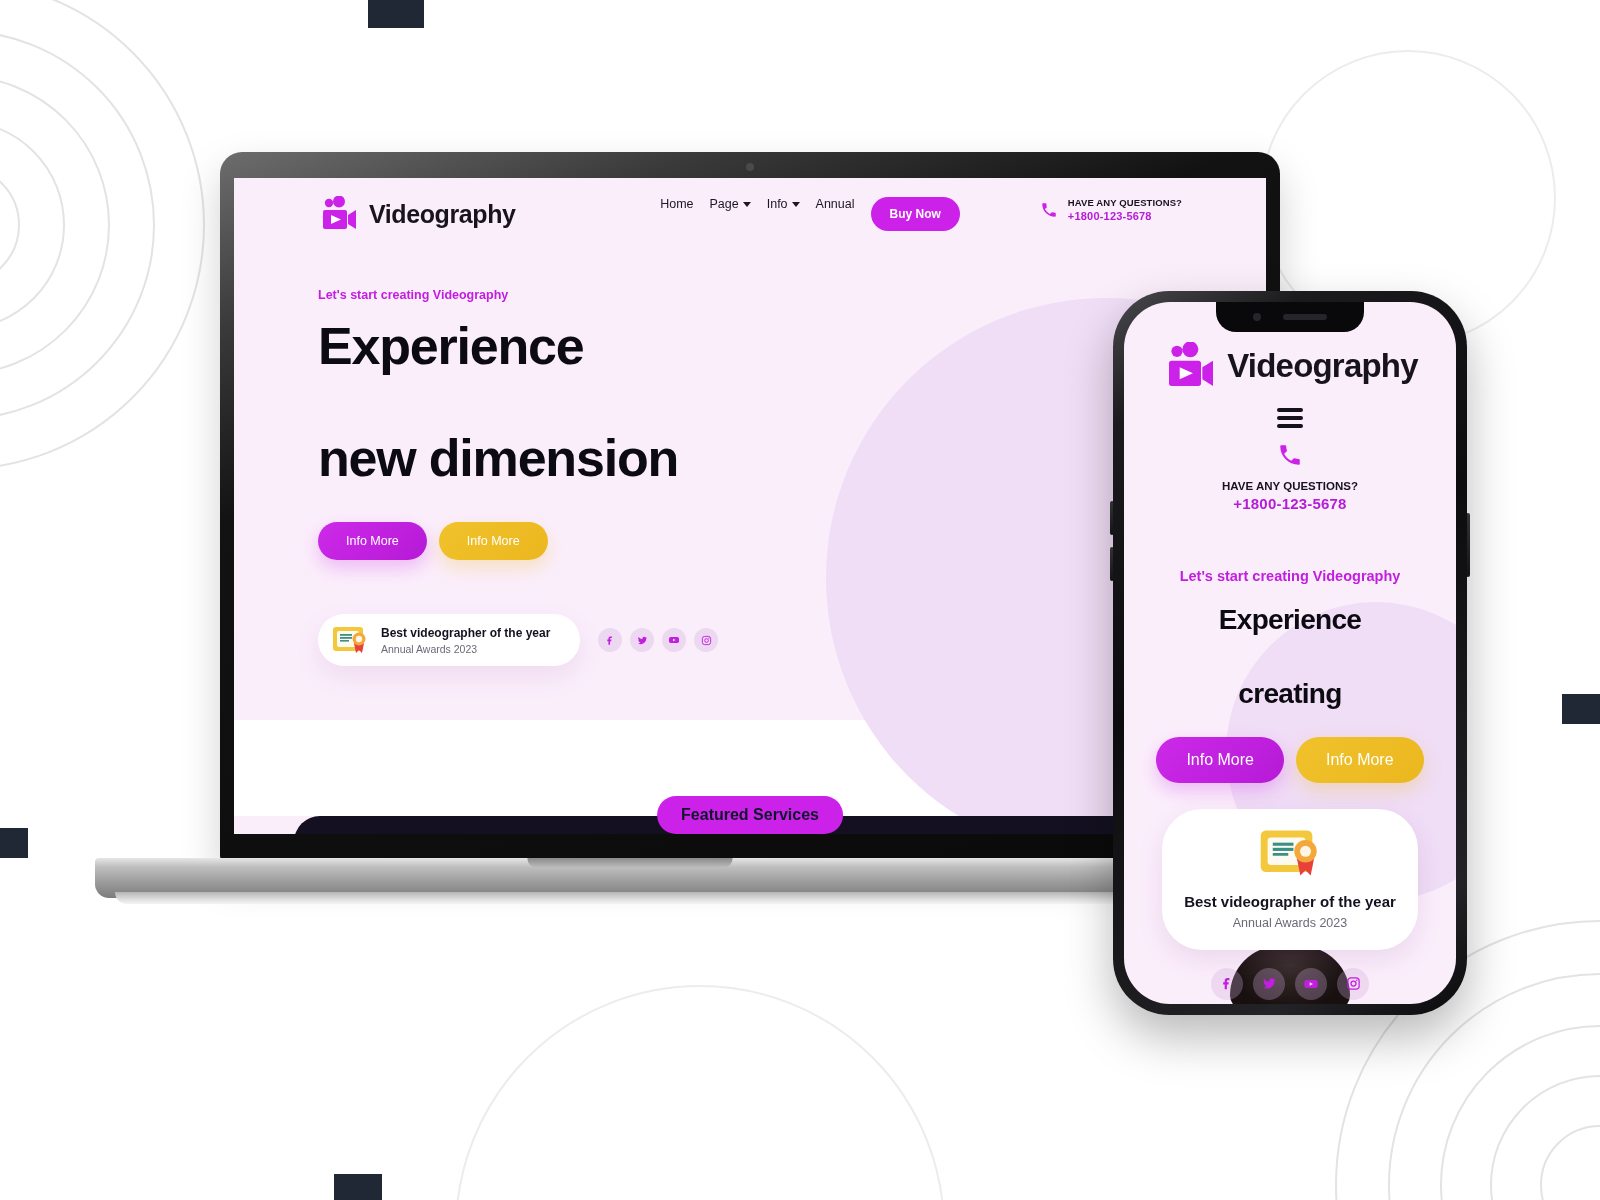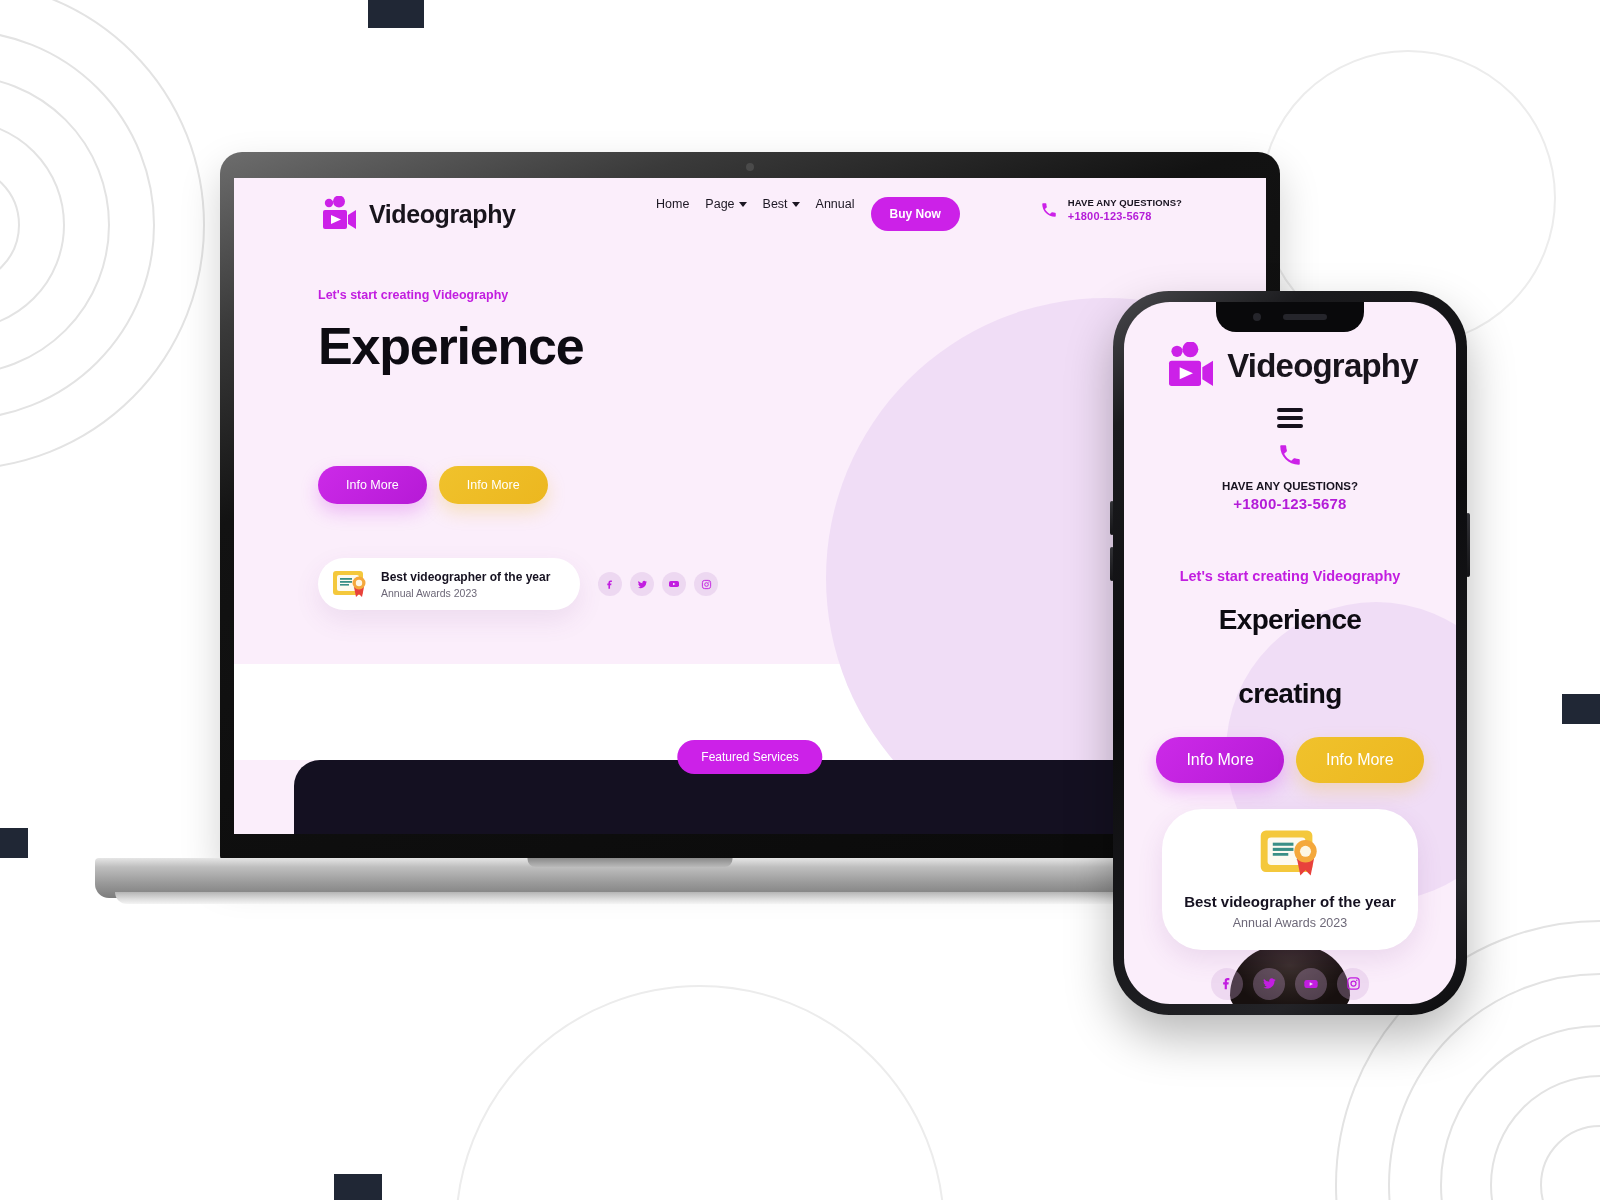--- a/index.html
+++ b/index.html
@@ -122,21 +122,21 @@
     color: #c21ee0;
   }
 
   .white-band { height: 96px; background: #fff; }
   .dark-panel {
     position: relative; margin: 0 60px; height: 180px;
     background: #141021; border-radius: 26px 26px 0 0;
   }
   .featured-pill {
     position: absolute; left: 50%; top: -20px; transform: translateX(-50%);
-    background: #cc21e8; color: #ffffff; font-size: 12px; font-weight: normal;
+    background: #cc21e8; color: #0f172a; font-size: 16px; font-weight: bold;
     border-radius: 22px; padding: 10px 24px; white-space: nowrap;
   }
   .svc-row { display: flex; justify-content: space-around; padding-top: 40px; }
 
   
   #phone { position: absolute; left: 1113px; top: 291px; width: 354px; height: 724px; }
   .ph-body {
     position: absolute; inset: 0; border-radius: 56px;
     background: linear-gradient(145deg,#4a4a4e 0%,#1b1b1e 14%,#0c0c0e 45%,#232327 86%,#0b0b0d 100%);
     padding: 11px;
@@ -236,21 +236,21 @@
 
             <nav class="nav-links">
               <a class="nav-link">
                 <span>Home</span>
               </a>
               <a class="nav-link">
                 <span>Page</span>
                 <i class="caret"></i>
               </a>
               <a class="nav-link">
-                <span>Best</span>
+                <span>Info</span>
                 <i class="caret"></i>
               </a>
               <a class="nav-link">
                 <span>Annual</span>
               </a>
               <button class="buy-now">Buy Now</button>
 
               <div class="questions">
                 <svg width="18" height="18" viewBox="0 0 24 24" fill="#cc21e8">
                   <path d="M6.6 10.8c1.5 2.9 3.7 5.1 6.6 6.6l2.2-2.2c.3-.3.7-.4 1-.2 1.1.4 2.4.6 3.6.6.6 0 1 .4 1 1V20c0 .6-.4 1-1 1C10.6 21 3 13.4 3 4c0-.6.4-1 1-1h3.5c.6 0 1 .4 1 1 0 1.3.2 2.5.6 3.6.1.4 0 .8-.2 1.1l-2.3 2.1z"></path>
@@ -261,20 +261,21 @@
                 </div>
               </div>
             </nav>
           </div>
 
           <div class="hero">
             <div class="eyebrow">Let's start creating Videography</div>
             <h1 class="hero-title">
               <span>Experience</span><br>
               <br>
+              <span>new dimension</span>
             </h1>
 
             <div class="hero-btns">
               <button class="btn btn-purple">Info More</button>
               <button class="btn btn-yellow">Info More</button>
             </div>
 
             <div class="award-row">
               <div class="award-card">
                 <svg width="36" height="30" viewBox="0 0 36 30">

